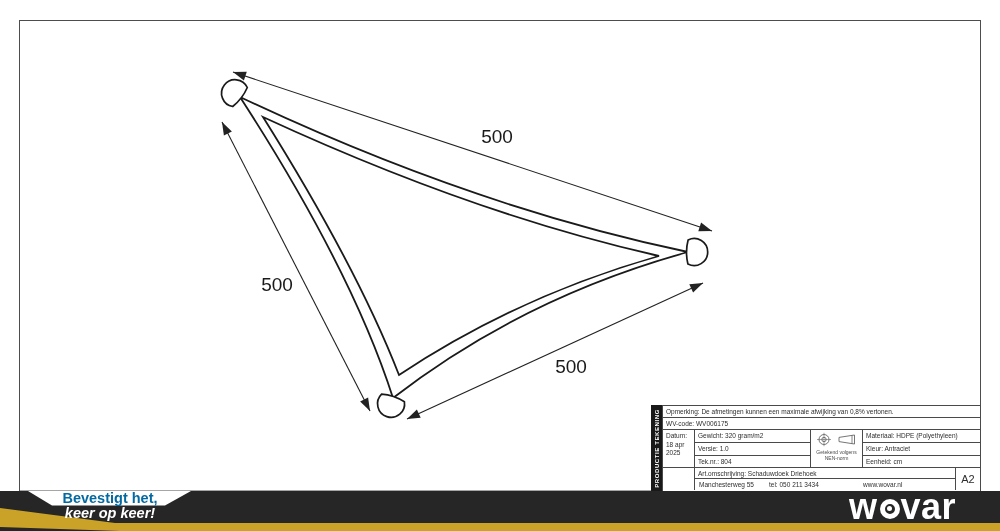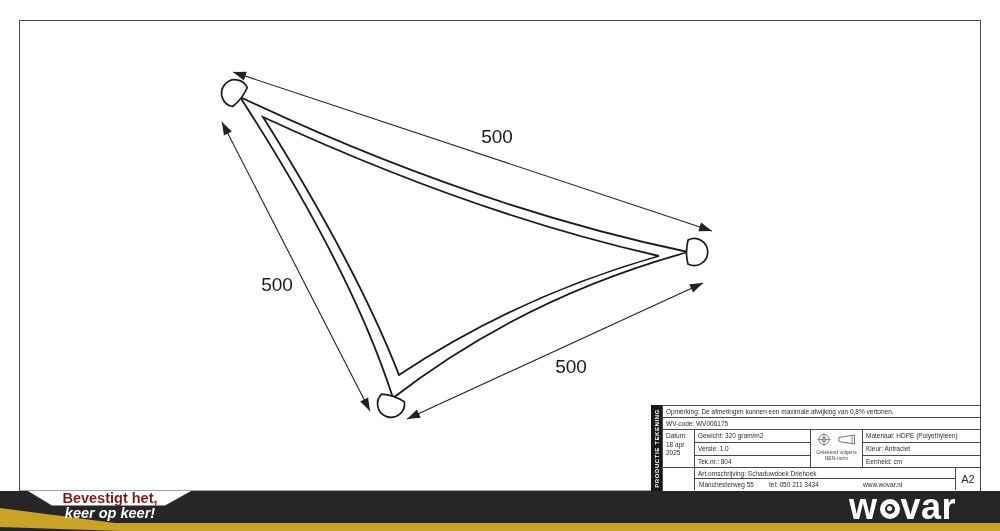--- a/index.html
+++ b/index.html
@@ -58,21 +58,21 @@
   .footer-bar{left:0;top:491px;width:1000px;height:40px;background:#262626;}
   .footer-gold{
     left:0;top:491px;width:1000px;height:40px;background:#c9a227;
     clip-path:polygon(0 17px,115px 32px,1000px 32px,1000px 40px,120px 40px,0 36px);
   }
   .footer-tab{
     left:0;top:491px;width:220px;height:14.5px;background:#ffffff;
     clip-path:polygon(28px 0,191px 0,165px 100%,52px 100%);
   }
   .slogan1{left:30px;top:491px;width:160px;text-align:center;
-    font-size:14.5px;font-weight:bold;color:#7f1d1d;line-height:14.5px;}
+    font-size:14.5px;font-weight:bold;color:#0369a1;line-height:14.5px;}
   .slogan2{left:30px;top:506px;width:160px;text-align:center;
     font-size:14.5px;font-weight:bold;color:#ffffff;line-height:15px;font-style:italic;}
   
   .brand{left:849px;top:489px;width:146px;height:36px;display:flex;align-items:flex-start;}
   .brand .bl{font-size:36px;line-height:36px;font-weight:bold;color:#fff;letter-spacing:.5px;}
   .brand .o-ring{
     position:relative;display:inline-block;box-sizing:border-box;
     width:20px;height:20px;border:5.5px solid #fff;border-radius:50%;
     margin:9.5px 1px 0 2px;
   }

